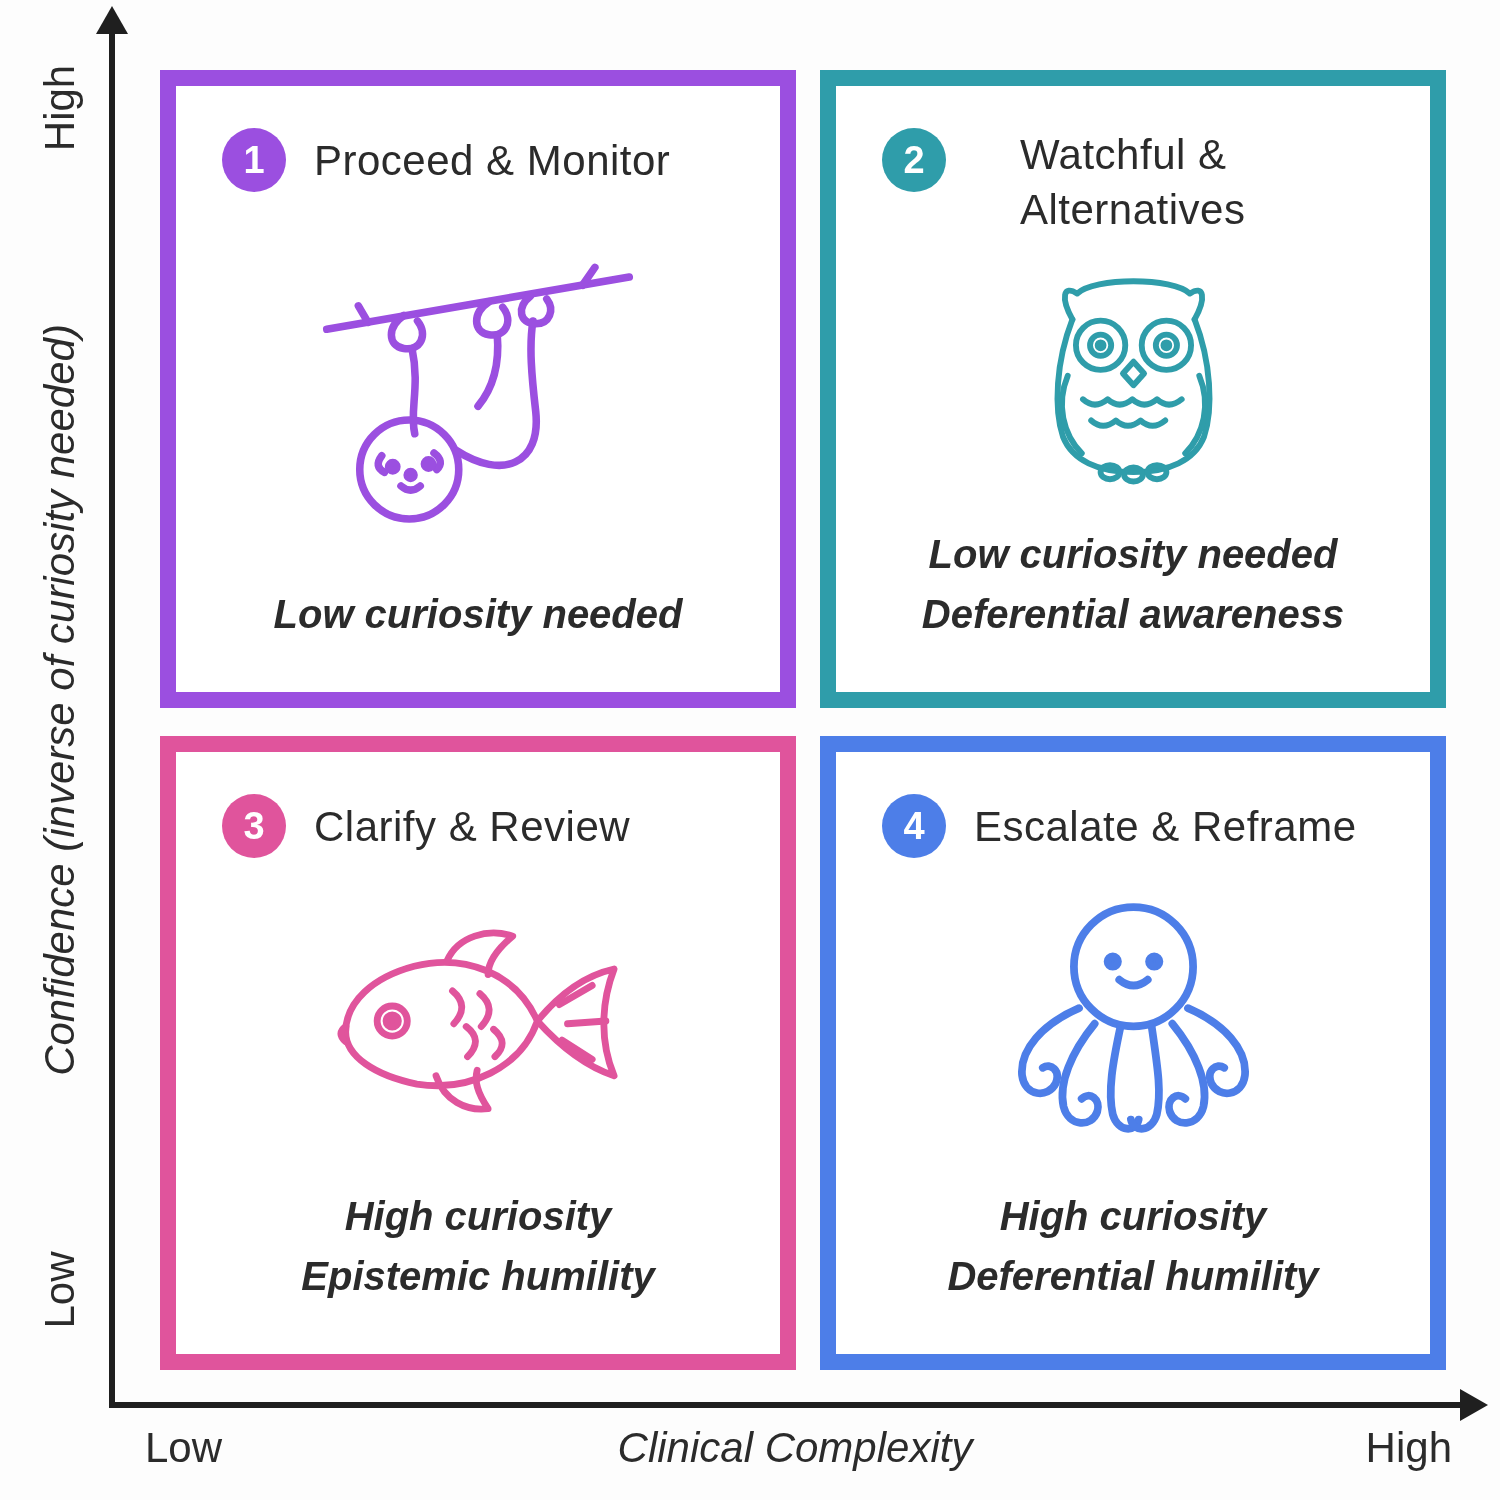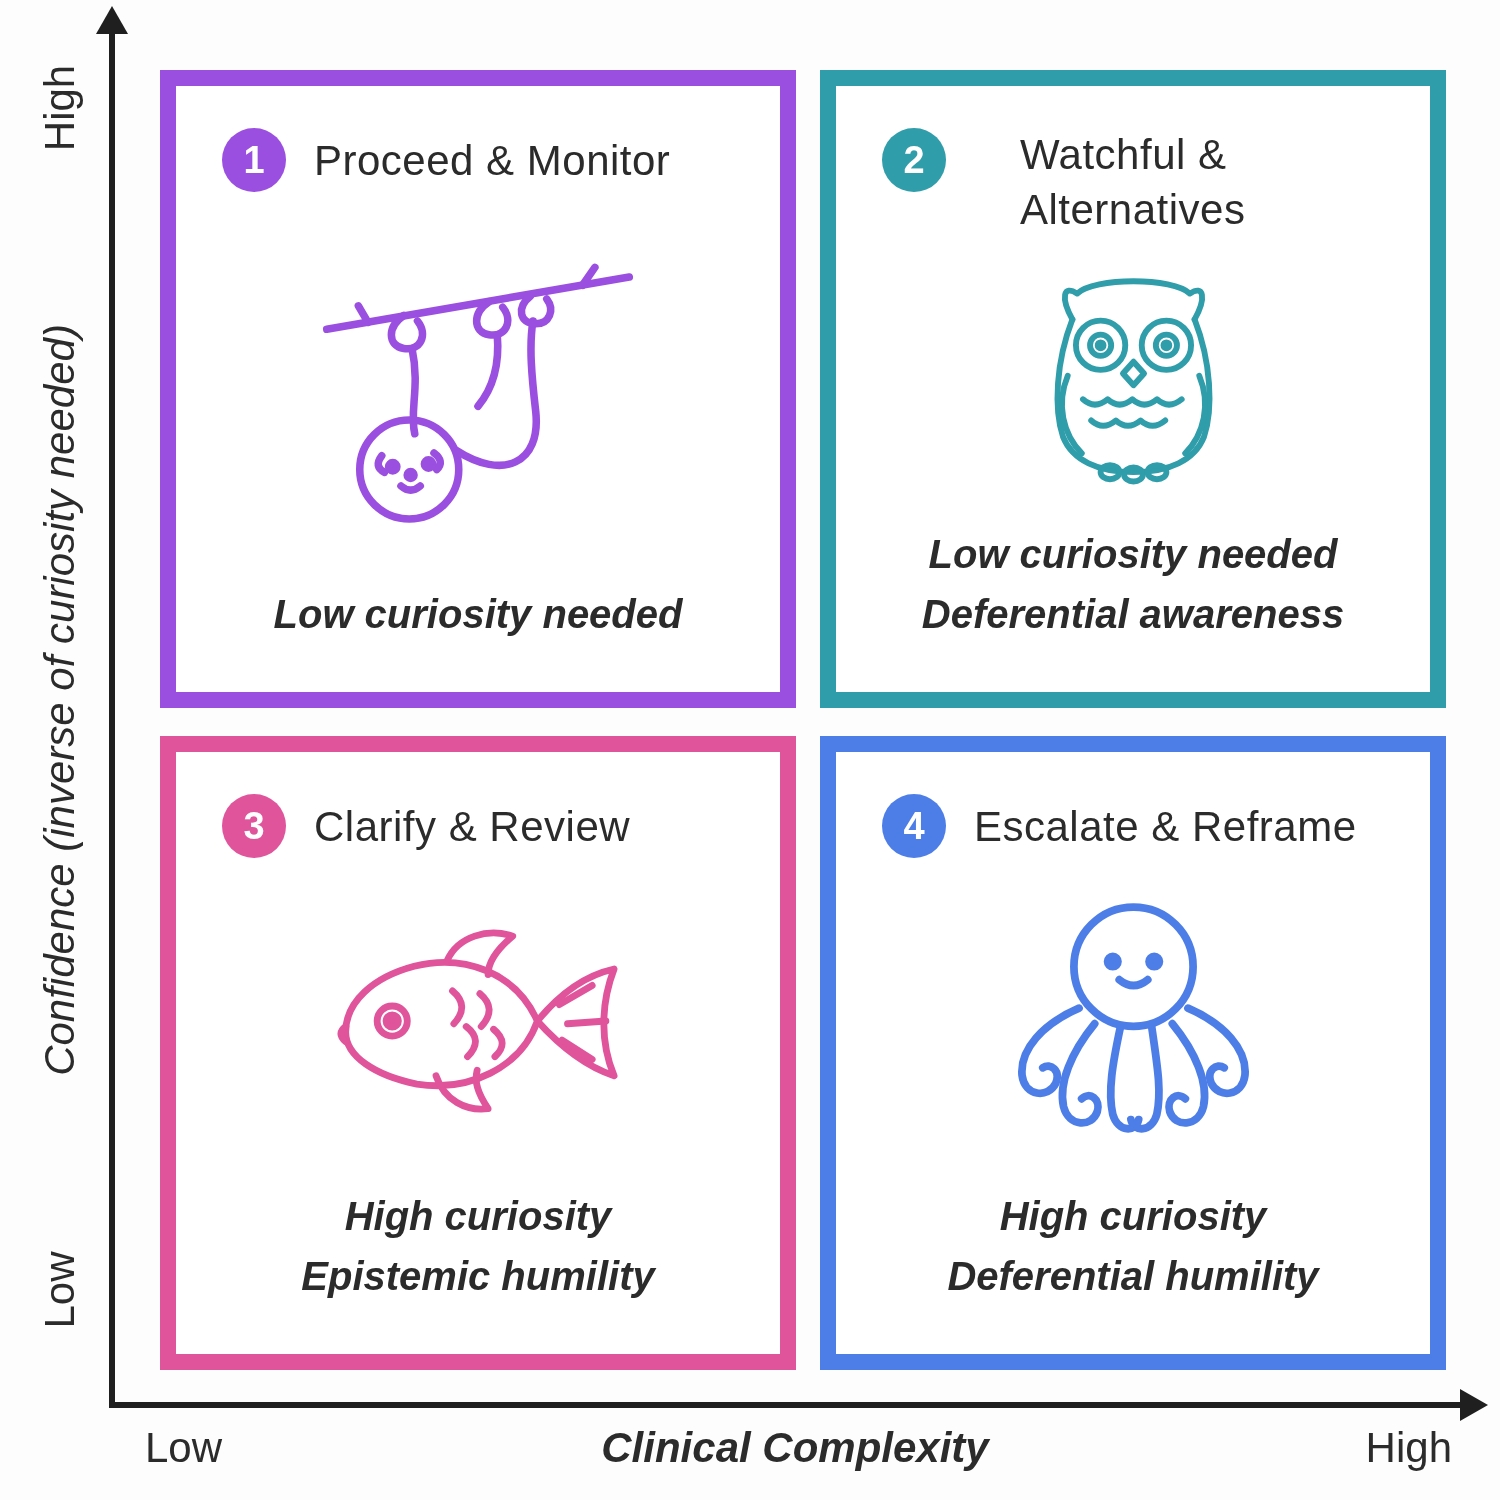--- a/index.html
+++ b/index.html
@@ -17,21 +17,21 @@
   .x-axis-line { position:absolute; left:109px; top:1402px; width:1358px; height:6px; background:#1f1f1f; }
   .x-arrow { position:absolute; left:1460px; top:1389px; width:0; height:0;
     border-top:16px solid transparent; border-bottom:16px solid transparent; border-left:28px solid #1f1f1f; }
 
   .rot-label { position:absolute; transform:translate(-50%,-50%) rotate(-90deg); white-space:nowrap; }
   .y-high { left:60px; top:108px; font-size:42px; font-weight:500; }
   .y-conf { left:60px; top:700px; font-size:42px; font-style:italic; font-weight:500; }
   .y-low  { left:60px; top:1290px; font-size:42px; font-weight:500; }
 
   .x-low   { position:absolute; left:145px;  top:1424px; font-size:42px; font-weight:500; }
-  .x-label { position:absolute; left:795px;  top:1424px; transform:translateX(-50%); font-size:42px; font-style:italic; font-weight:700; }
+  .x-label { position:absolute; left:795px;  top:1424px; transform:translateX(-50%); font-size:42px; font-style:italic; font-weight:400; }
   .x-high  { position:absolute; right:48px;  top:1424px; font-size:42px; font-weight:500; }
 
   
   .quadrant {
     position:absolute; background:#ffffff;
     border:16px solid var(--accent,#999);
     display:flex; flex-direction:column;
   }
   .q1 { left:160px; top:70px;  width:636px; height:638px; }
   .q2 { left:820px; top:70px;  width:626px; height:638px; }

